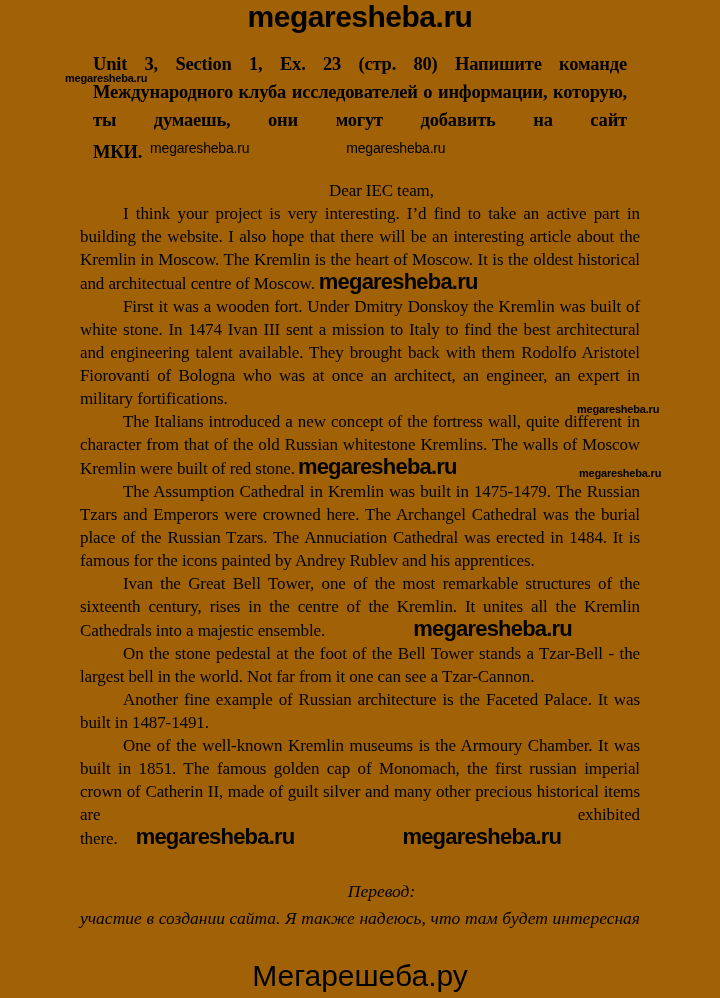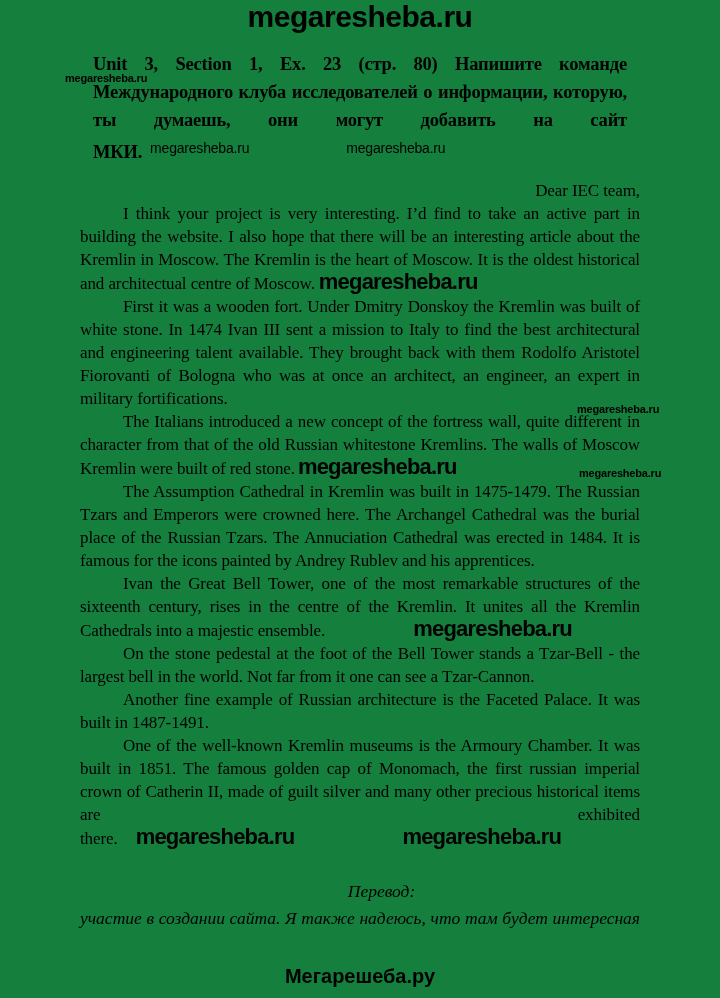--- a/index.html
+++ b/index.html
@@ -1,58 +1,58 @@
 <!DOCTYPE html>
 <html><head>
 <meta charset="utf-8">
 <style>
   html,body { margin:0; padding:0; background:#fff; }
   .page {
     position:relative; width:720px; height:998px; margin:0 auto;
-    background:#15803d; color:#000; overflow:hidden;
+    background:#a16207; color:#000; overflow:hidden;
   }
   .site-header {
     padding-top:1px; text-align:center;
     font-family:"Liberation Sans", sans-serif; font-weight:bold;
     font-size:30px; line-height:32px; letter-spacing:-0.5px;
   }
   .content { margin:17px 80px 0 80px; }
   .title {
     margin:13px; font-family:"Liberation Serif", serif; font-weight:bold;
     font-size:18.5px; line-height:28px; text-align:justify; letter-spacing:-0.2px;
   }
   .exercise-heading::after { content:" "; }
   .body-p {
     margin:0; font-family:"Liberation Serif", serif;
     font-size:17px; line-height:23px; text-align:justify;
     text-indent:43px; letter-spacing:-0.1px;
   }
-  .salutation { text-align:right; }
+  .salutation { text-align:center; }
   .wm { font-family:"Liberation Sans", sans-serif; font-weight:bold; color:#000; white-space:nowrap; }
   .wm-small { position:absolute; font-size:11px; line-height:11px; letter-spacing:-0.2px; }
   .wm-title { font-weight:normal; font-size:14px; vertical-align:5px; letter-spacing:-0.2px; }
   .wm-title-1 { margin-left:8px; }
   .wm-title-2 { margin-left:97px; }
   .wm-bold { font-size:22px; line-height:1; letter-spacing:-0.8px; }
   .wm-after-tight { margin-left:4px; }
   .wm-after-tight2 { margin-left:3px; }
   .wm-after-gap { margin-left:88px; }
   .wm-after-med { margin-left:18px; }
   .wm-after-wide { margin-left:108px; }
   .translation {
     margin:28px 0 0 0; font-family:"Liberation Serif", serif; font-style:italic;
     font-size:17.5px; line-height:27px;
   }
   .tr-line { margin:0; text-indent:43px;text-align:center; }
   .tr-just { text-align:justify; text-align-last:justify; }
   .tr-cont { text-indent:0; }
   .site-footer {
     position:absolute; left:0; right:0; bottom:6px; text-align:center;
-    font-family:"Liberation Sans", sans-serif; font-weight:bold;
-    font-size:20px; line-height:32px;
+    font-family:"Liberation Sans", sans-serif; font-weight:normal;
+    font-size:30px; line-height:32px;
   }
 </style>
 </head>
 <body>
 
 <div class="page">
 
   <div class="site-header">megaresheba.ru</div>
 
   <span class="wm wm-small" style="left:65px; top:73px;">megaresheba.ru</span>

